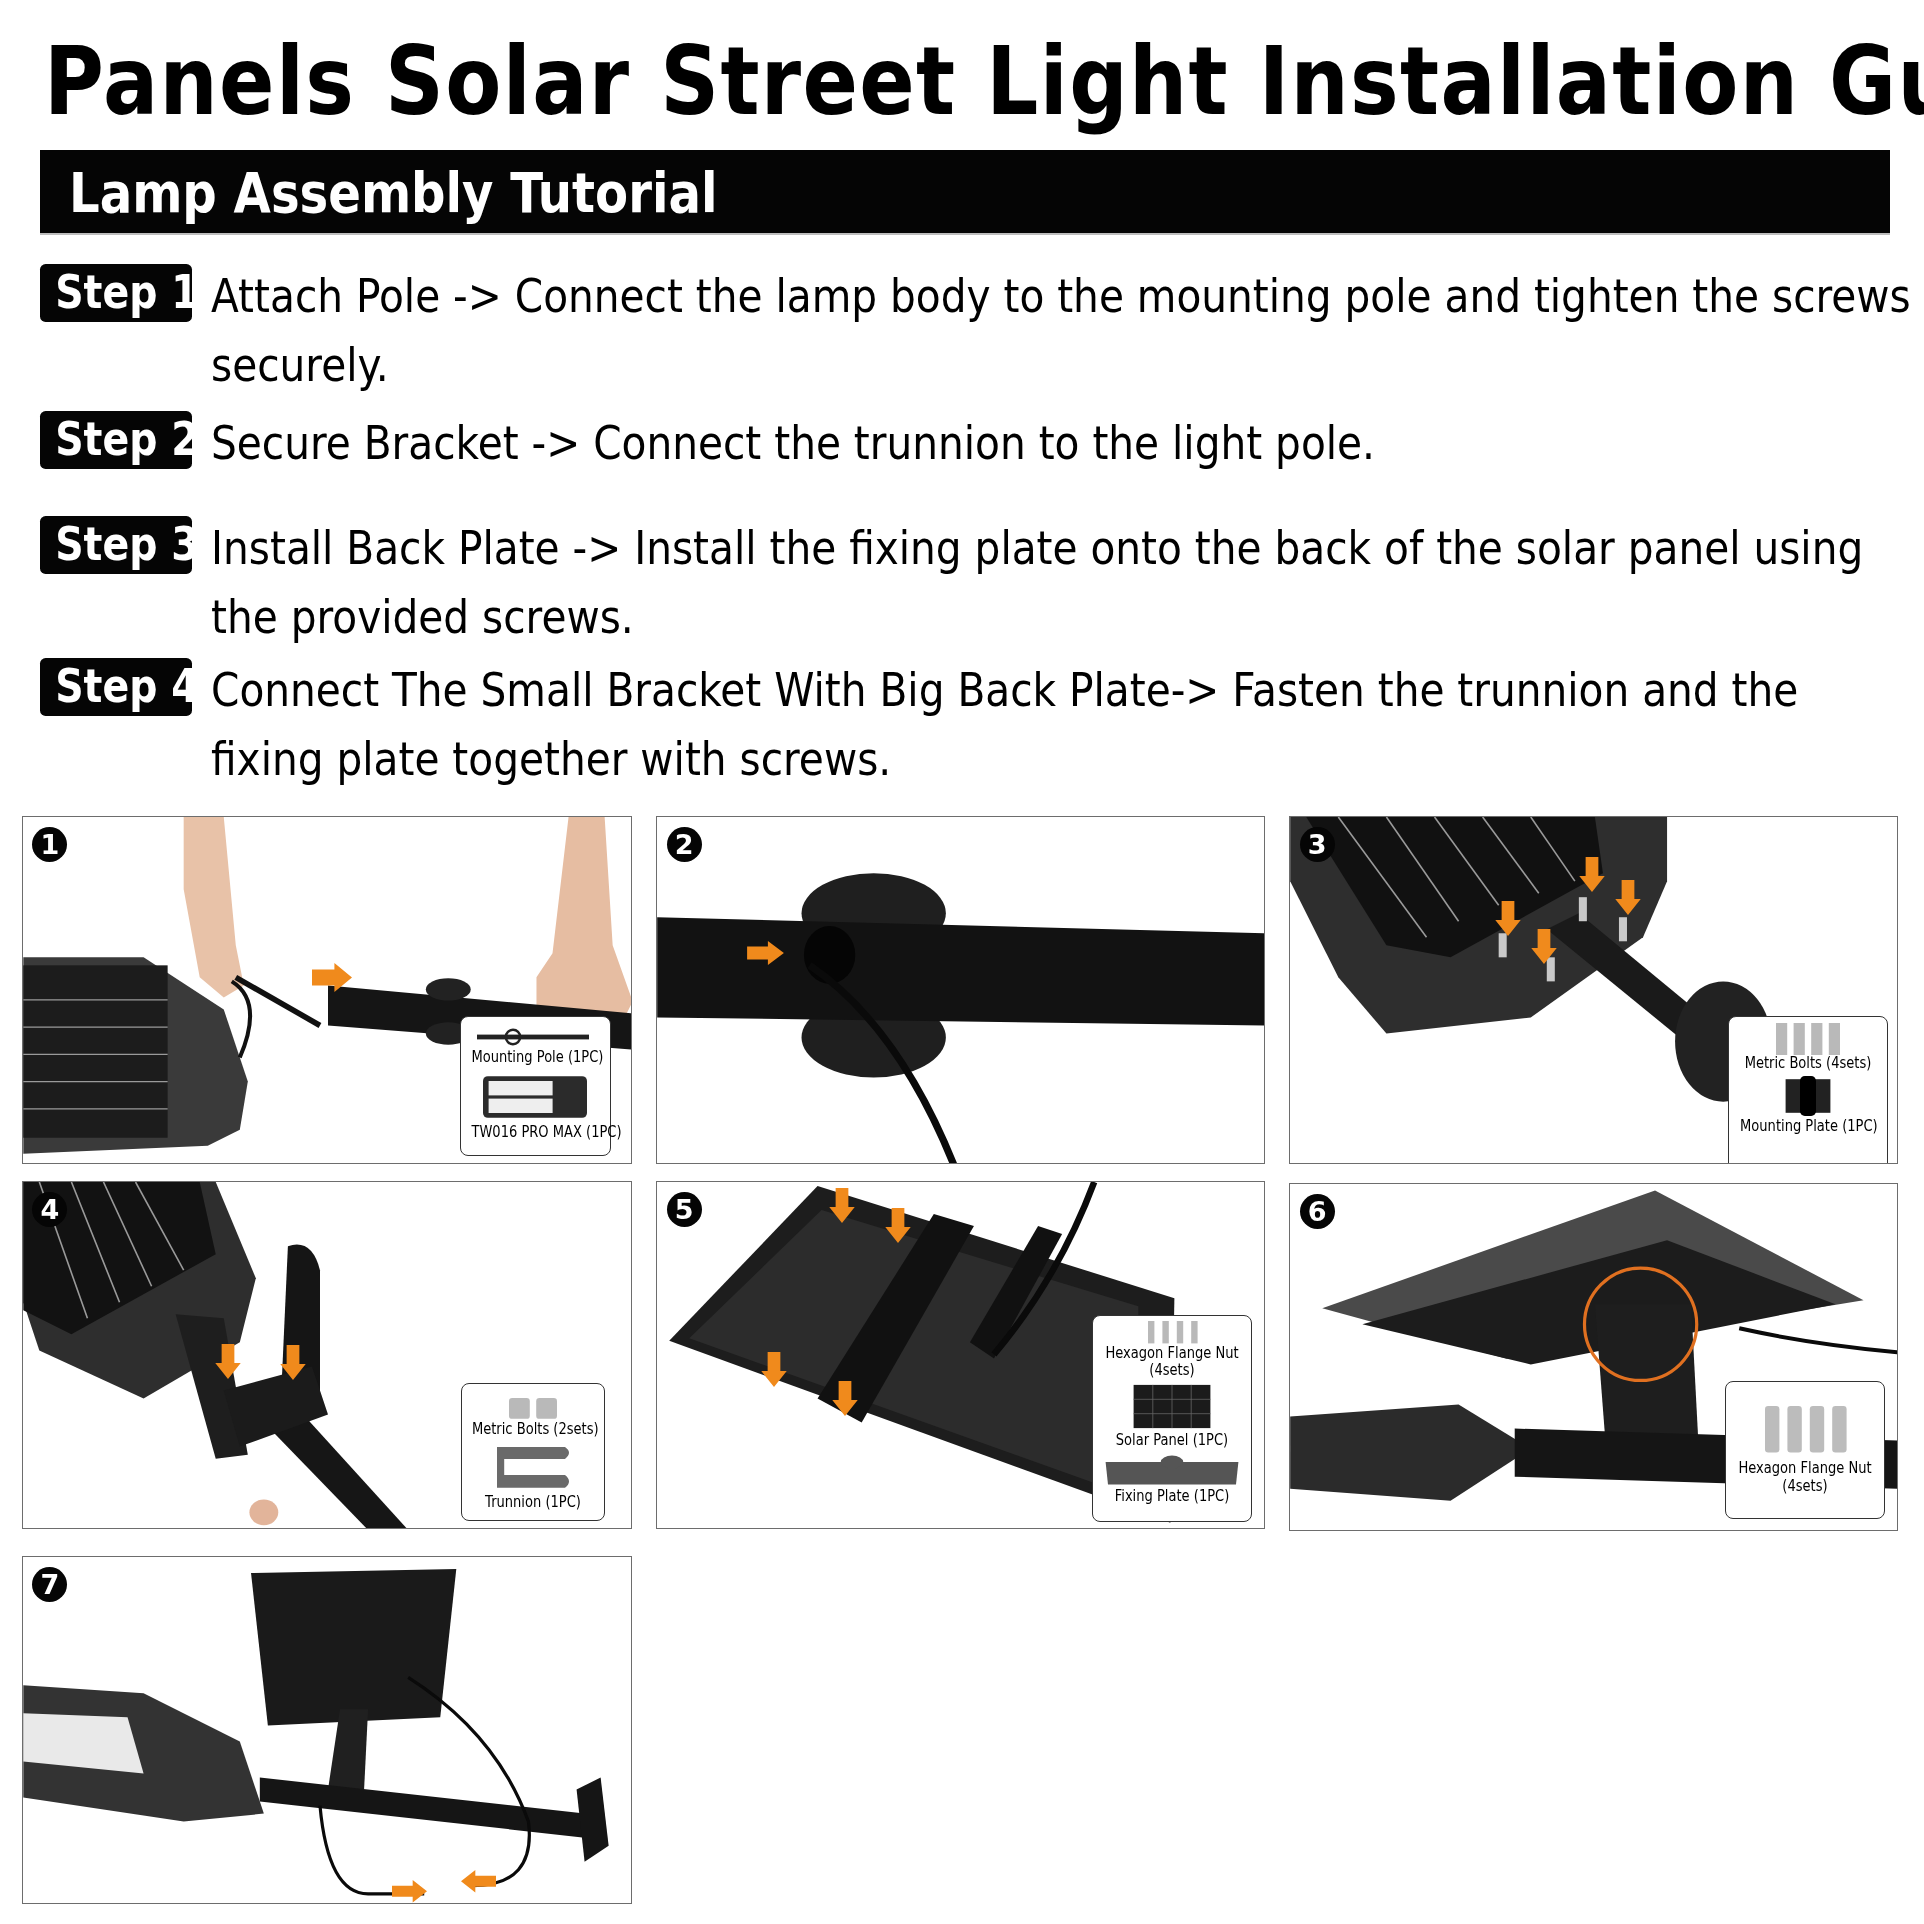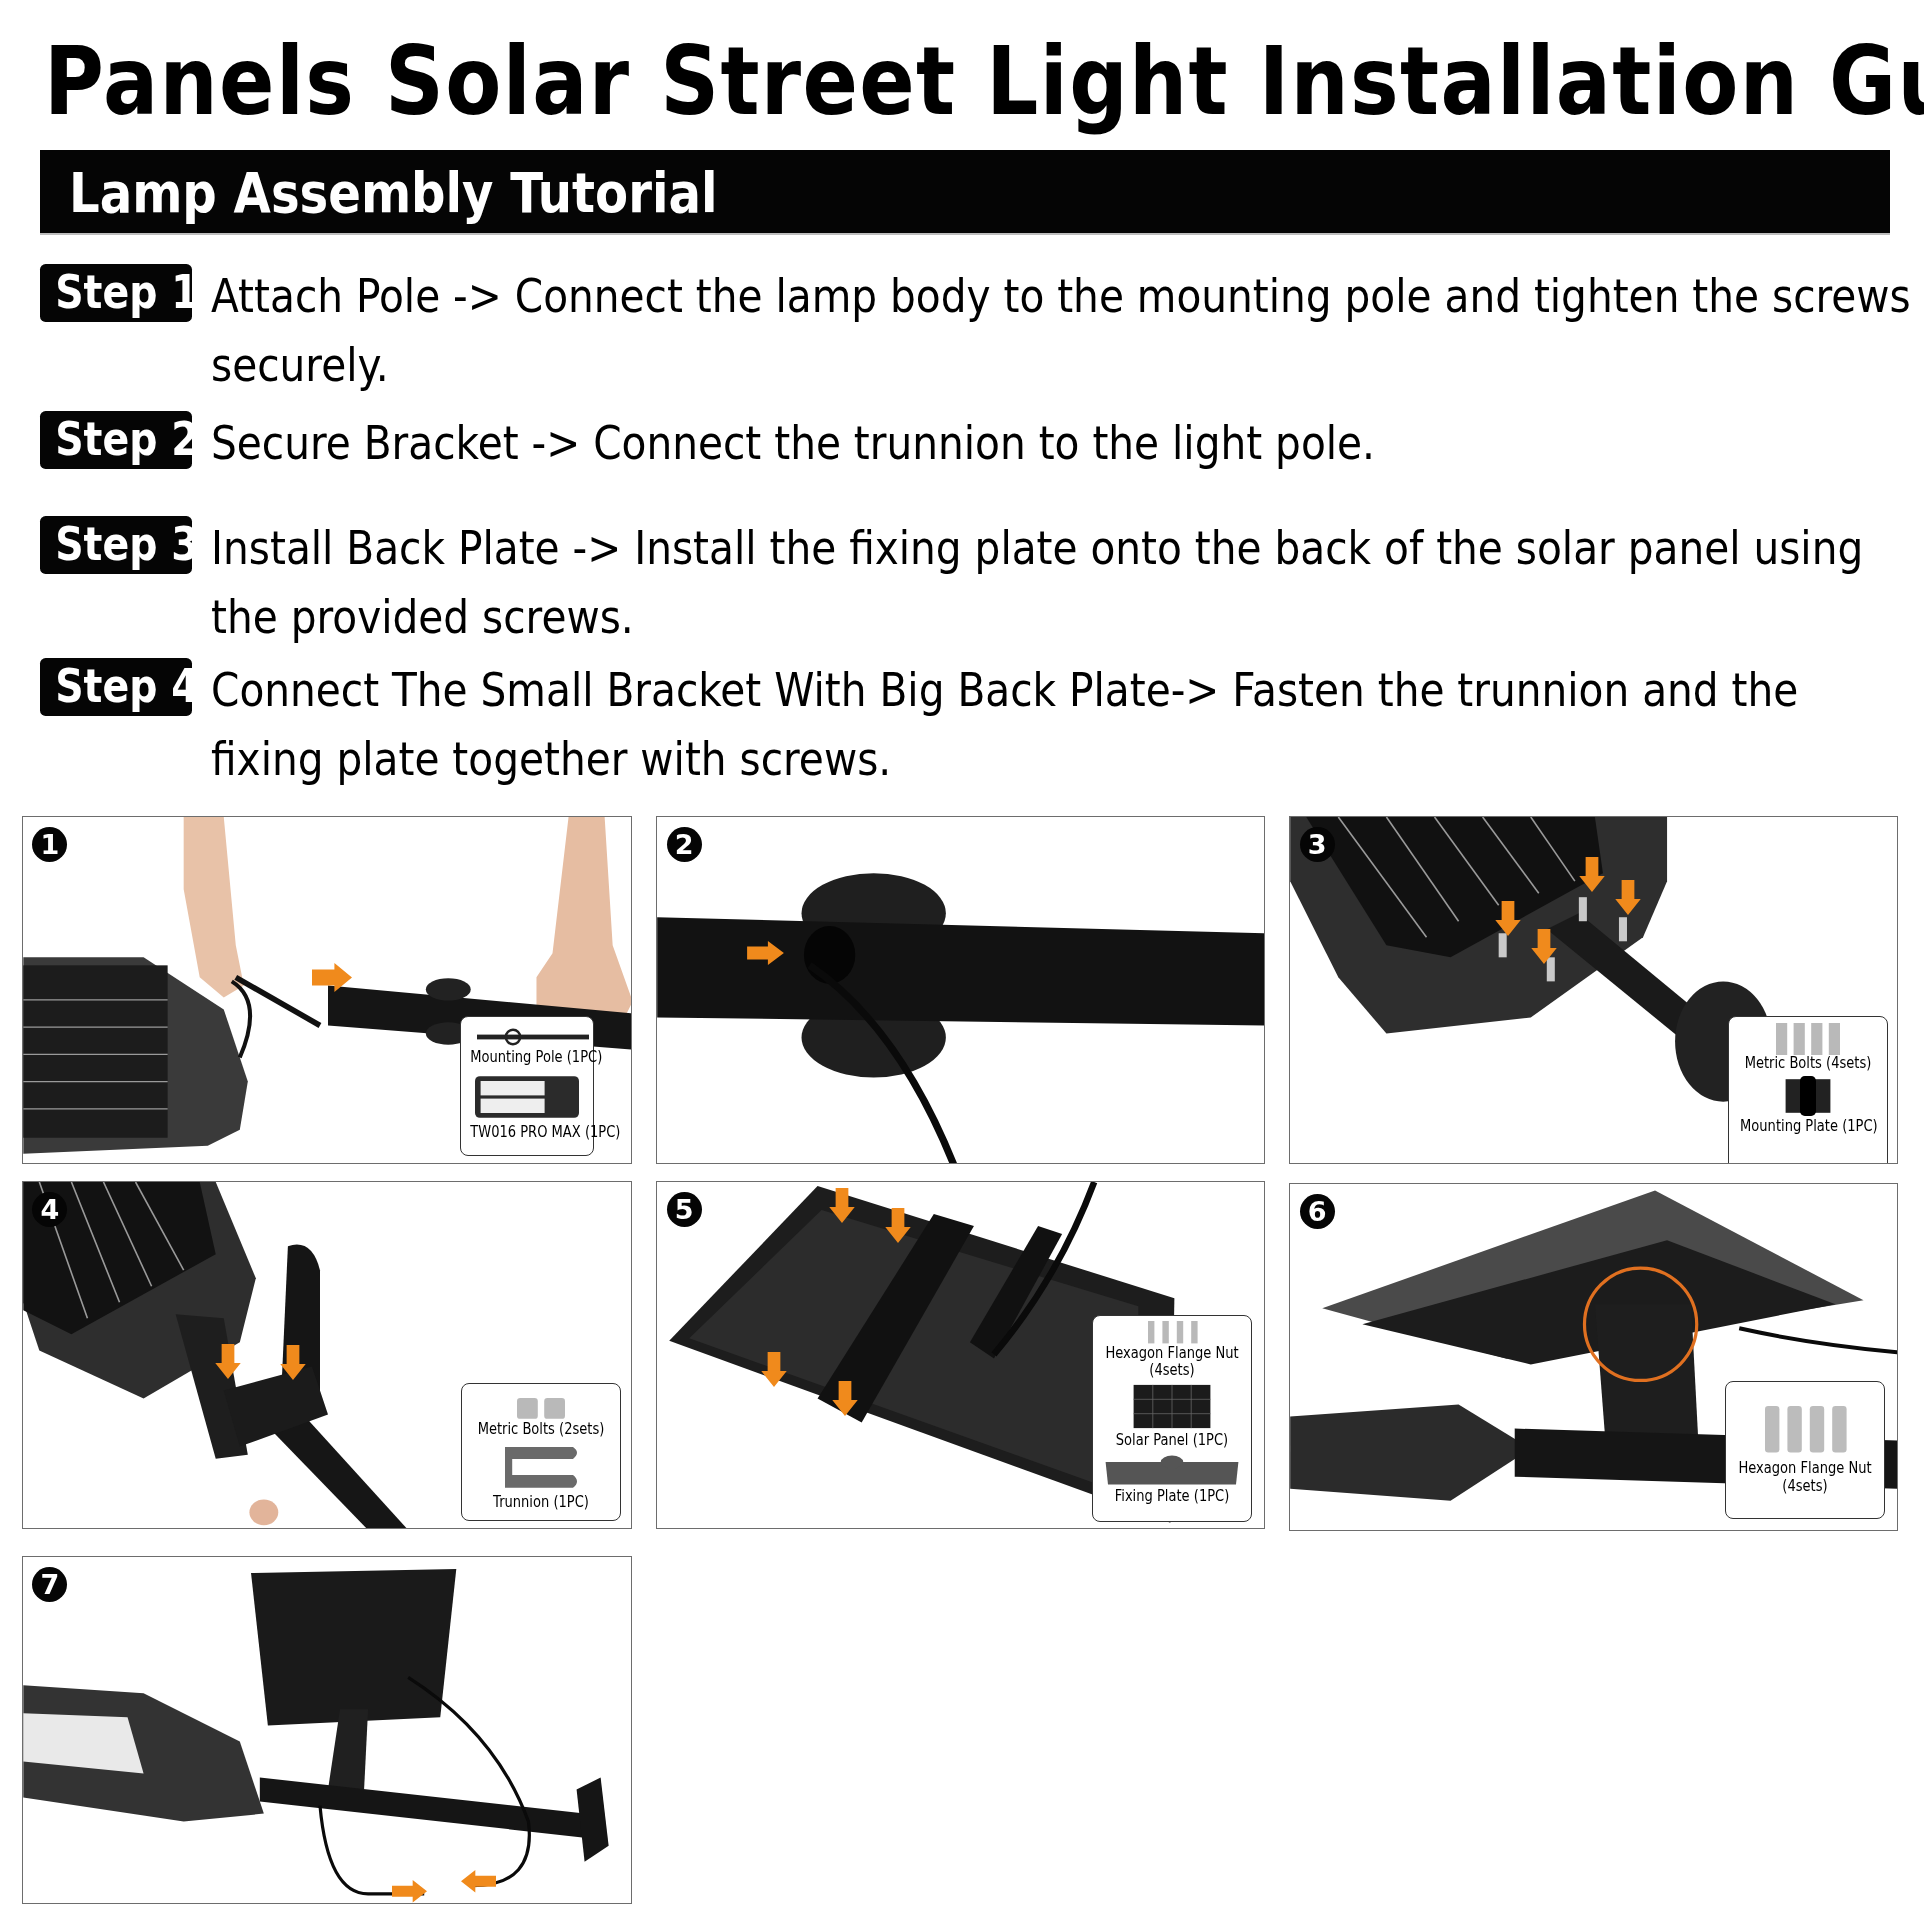--- a/index.html
+++ b/index.html
@@ -107,21 +107,21 @@
     <path d="M260,205 Q300,230 270,300" stroke="#111" stroke-width="5" fill="none"></path>
     <path d="M265,200 L370,260" stroke="#111" stroke-width="7"></path>
 
     <path d="M380,210 L760,245 L760,290 L380,260 Z" fill="#151515"></path>
     <ellipse cx="530" cy="215" rx="28" ry="14" fill="#222"></ellipse>
     <ellipse cx="530" cy="270" rx="28" ry="14" fill="#222"></ellipse>
   </svg>
   <svg class="arrow" style="left:289px;top:146px;" width="40" height="29" viewBox="0 0 50 36">
     <path d="M0,8 L28,8 L28,0 L50,18 L28,36 L28,28 L0,28 Z" fill="#F08A1C"></path>
   </svg>
-  <div class="legend" style="left:437px;top:199px;width:134px;height:140px;">
+  <div class="legend" style="left:437px;top:199px;width:151px;height:140px;">
     <svg width="160" height="24" style="margin:8px auto 0;" viewBox="0 0 200 30">
       <rect x="20" y="12" width="140" height="6" fill="#222"></rect>
         <circle cx="65" cy="15" r="9" fill="none" stroke="#222" stroke-width="3"></circle>
     </svg>
     <span class="lbl">Mounting Pole (1PC)</span>
     <svg width="112" height="48" style="margin:6.4px auto 3.2px;" viewBox="0 0 140 60">
       <rect x="5" y="4" width="130" height="52" rx="6" fill="#2b2b2b"></rect>
       <rect x="12" y="10" width="80" height="18" fill="#eee"></rect>
         <rect x="12" y="32" width="80" height="18" fill="#eee"></rect>
     </svg>
@@ -210,21 +210,21 @@
     <path d="M330,80 Q360,70 370,110 L370,280 L320,300 Z" fill="#151515"></path>
     <path d="M250,260 L360,230 L380,290 L270,330 Z" fill="#1b1b1b"></path>
     <ellipse cx="300" cy="412" rx="18" ry="16" fill="#e2b49a"></ellipse>
   </svg>
   <svg class="arrow" style="left:192px;top:162px;" width="26" height="35" viewBox="0 0 32 44">
       <path d="M8,0 L24,0 L24,24 L32,24 L16,44 L0,24 L8,24 Z" fill="#F08A1C"></path>
     </svg>
   <svg class="arrow" style="left:257px;top:163px;" width="26" height="35" viewBox="0 0 32 44">
       <path d="M8,0 L24,0 L24,24 L32,24 L16,44 L0,24 L8,24 Z" fill="#F08A1C"></path>
     </svg>
-  <div class="legend" style="left:438px;top:201px;width:160px;height:138px;">
+  <div class="legend" style="left:438px;top:201px;width:144px;height:138px;">
     <svg width="64" height="30.5" style="margin:6.4px auto 0;" viewBox="0 0 80 38">
       <g fill="#b9b9b9">
           <rect x="10" y="10" width="26" height="26" rx="4"></rect>
           <rect x="44" y="10" width="26" height="26" rx="4"></rect>
         </g>
     </svg>
     <span class="lbl">Metric Bolts (2sets)</span>
     <svg width="80" height="48" style="margin:4.8px auto 3.2px;" viewBox="0 0 100 60">
       <path d="M5,5 L90,5 Q100,12 90,20 L14,20 L14,40 L90,40 Q100,48 90,56 L5,56 Z" fill="#6a6a6a"></path>
     </svg>

